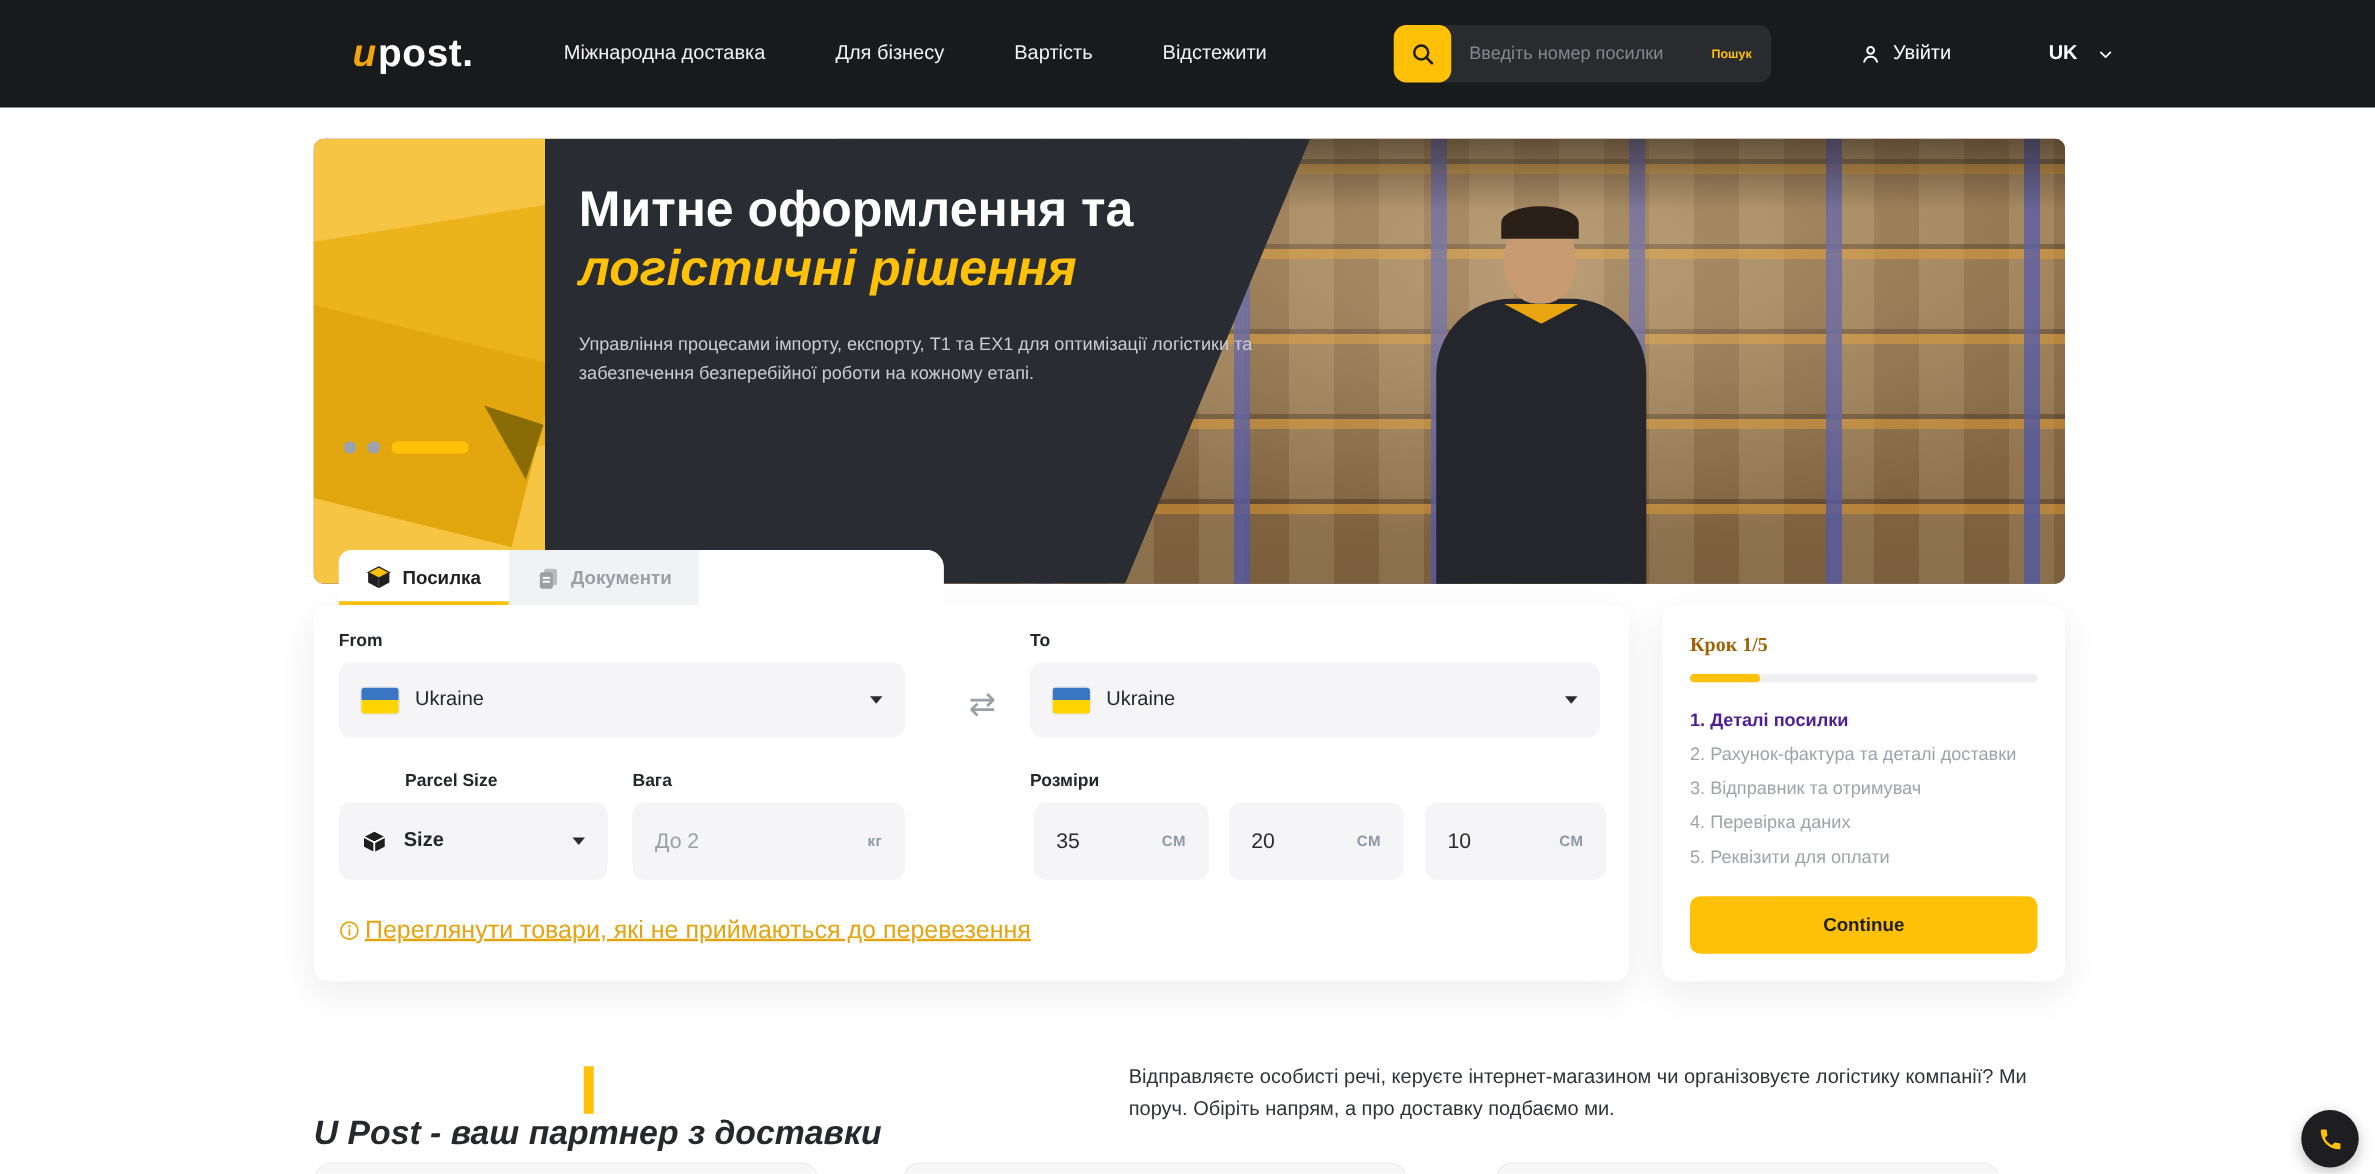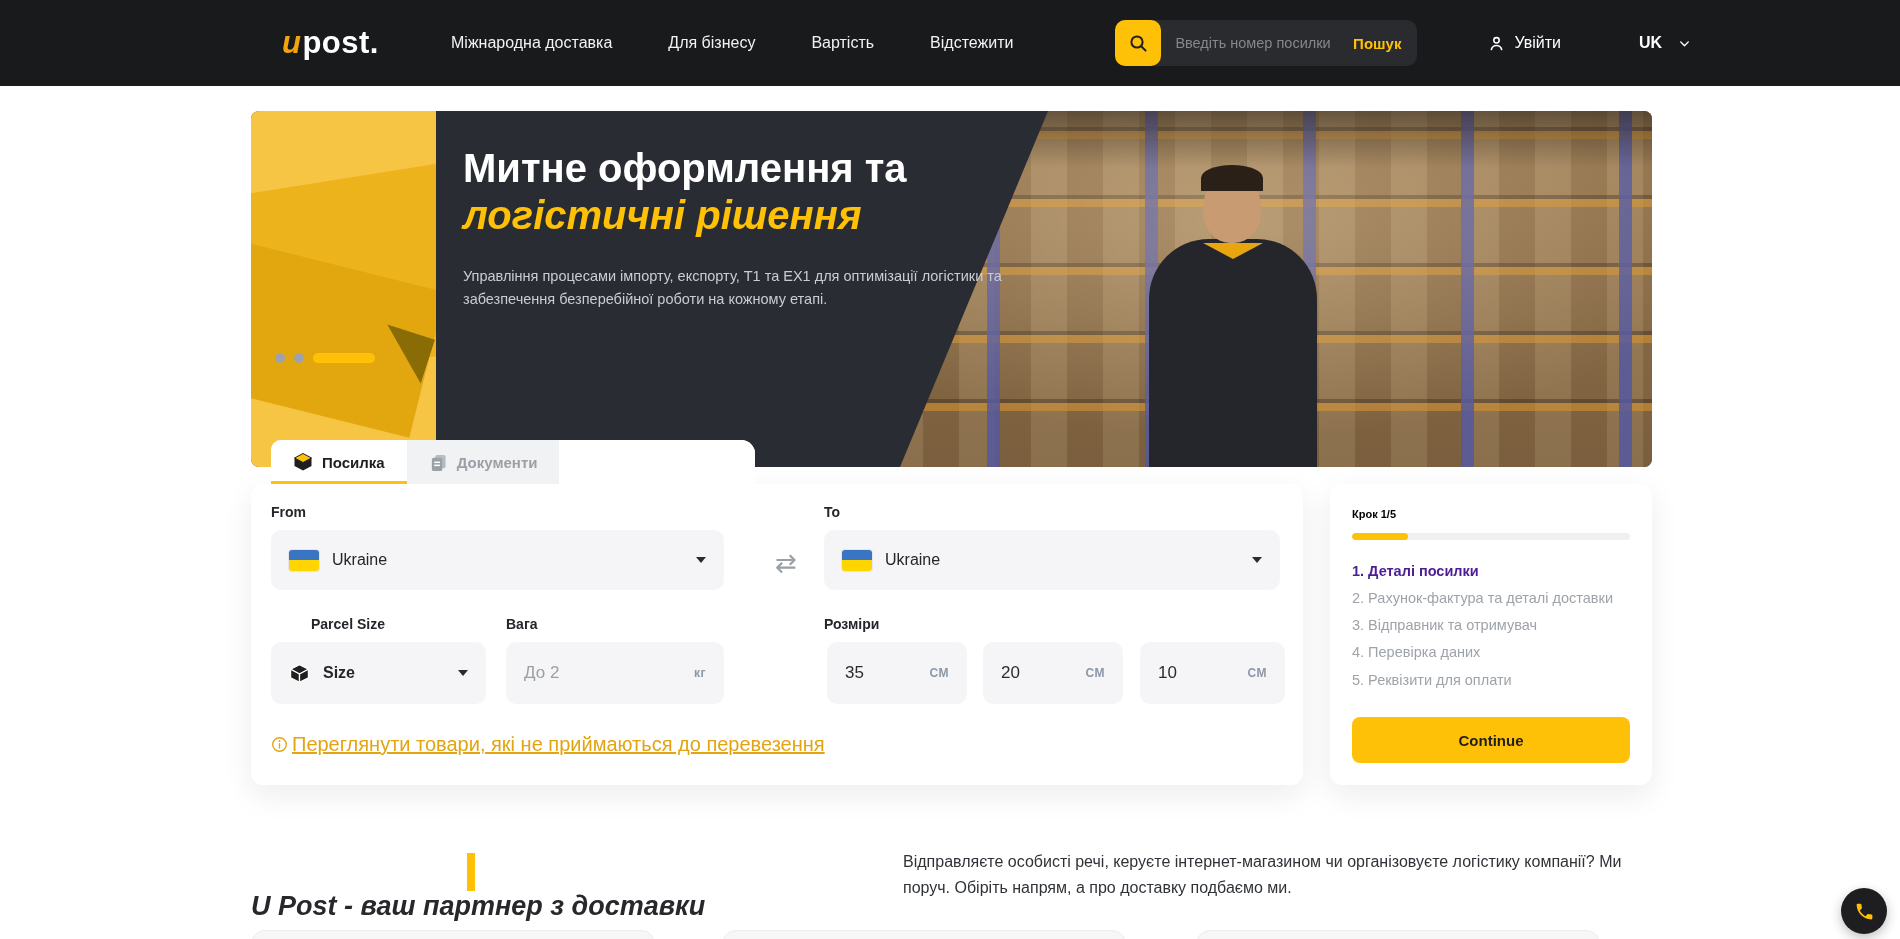--- a/index.html
+++ b/index.html
@@ -13,21 +13,21 @@
   .logo { margin-left:282px; font-size:31px; font-weight:800; color:#fff; letter-spacing:.5px; cursor:pointer; }
   .logo .logo-u { color:#F2A50C; font-style:italic; font-weight:800; margin-right:1px; }
   .nav-links { display:flex; gap:56px; margin-left:72px; }
   .nav-link { color:#F2F2F2; font-size:16px; text-decoration:none; white-space:nowrap; cursor:pointer; }
   .search-wrap { position:relative; margin-left:102px; width:302px; height:46px; }
   .search-bar { position:absolute; inset:0; background:#2A2B2E; border-radius:10px; display:flex;
                 align-items:center; padding-left:60px; }
   .search-input { flex:1; background:transparent; border:none; outline:none; color:#ddd; font-size:14.5px;
                   font-family:"Liberation Sans", sans-serif; min-width:0; }
   .search-input::placeholder { color:#84878D; }
-  .search-submit { background:none; border:none; color:#FFC107; font-weight:bold; font-size:15px;
+  .search-submit { background:none; border:none; color:#FFC107; font-weight:bold; font-size:10px;
                    padding:0 16px; cursor:pointer; font-family:"Liberation Sans", sans-serif; }
   .search-btn { position:absolute; left:0; top:0; width:46px; height:46px; background:#FFC107;
                 border:none; border-radius:10px; display:flex; align-items:center; justify-content:center; cursor:pointer; }
   .login { display:flex; align-items:center; gap:8px; margin-left:70px; color:#fff; font-size:16px; cursor:pointer; white-space:nowrap; }
   .lang { display:flex; align-items:center; gap:16px; margin-left:78px; color:#fff; font-size:16px; font-weight:bold; cursor:pointer; }
 
   
   .hero { position:absolute; left:251px; top:111px; width:1401px; height:356px; border-radius:8px; overflow:hidden; background:#6b5640; }
   .hero-photo { position:absolute; left:420px; top:0; right:0; bottom:0;
     background:
@@ -86,21 +86,21 @@
   .unit { margin-left:auto; font-size:12px; font-weight:bold; color:#8C97A8; letter-spacing:.5px; }
   .num-input { border:none; outline:none; background:transparent; font-size:17px; color:#2B2B2B; width:70px;
                font-family:"Liberation Sans", sans-serif; }
   .num-input::placeholder { color:#9AA0A6; }
   .restricted { position:absolute; left:20px; top:249px; display:flex; align-items:center; gap:4px;
                 color:#E3A411; font-size:20px; cursor:pointer; }
   .restricted a { color:#E3A411; text-decoration:underline; }
 
   
   .steps-card { position:absolute; left:1330px; top:484px; width:322px; height:301px; z-index:5; padding:24px 22px; }
-  .steps-title { font-size:11px; font-weight:bold; color:#000000; }
+  .steps-title { font-size:16px; font-weight:bold; color:#a16207;font-family:Liberation Serif, serif; }
   .progress-track { margin-top:13px; width:100%; height:7px; background:#F0F0F2; border-radius:4px; overflow:hidden; }
   .progress-fill { width:20%; height:100%; background:#FFC107; border-radius:4px; }
   .steps-list { margin-top:22px; }
   .step-item { font-size:14.5px; color:#9EA3A9; margin-bottom:9px; line-height:1.25; cursor:default; }
   .step-item.active { color:#4c1d95; font-weight:600; }
   .continue-btn { position:absolute; left:22px; right:22px; bottom:22px; height:46px; background:#FFC107;
                   border:none; border-radius:8px; font-size:15px; font-weight:bold; color:#1F1F1F; cursor:pointer;
                   font-family:"Liberation Sans", sans-serif; }
 
   
@@ -230,21 +230,21 @@
     <div class="f-label" style="left:573px; top:20px;">To</div>
     <div class="field" style="left:573px; top:46px; width:456px; height:60px;">
       <span class="flag">
           <span class="b" style="display:block"></span>
           <span class="y" style="display:block"></span>
         </span>
       <span class="field-text">Ukraine</span>
       <span class="caret"></span>
     </div>
 
-    <div class="f-label" style="left:20px; top:132px;padding-left:40px;">Parcel Size</div>
+    <div class="f-label" style="left:33px; top:132px;padding-left:40px;">Parcel Size</div>
     <div class="field" style="left:20px; top:158px; width:215px; height:62px;">
       <span style="display:flex">
         <svg width="21" height="21" viewBox="0 0 20 20">
             <polygon points="10,1.5 18.5,6 10,10.5 1.5,6" fill="#1F1F1F" stroke="#fff" stroke-width="1.2"></polygon>
             <polygon points="1.5,6 10,10.5 10,18.5 1.5,14" fill="#1F1F1F" stroke="#fff" stroke-width="1.2"></polygon>
             <polygon points="18.5,6 10,10.5 10,18.5 18.5,14" fill="#1F1F1F" stroke="#fff" stroke-width="1.2"></polygon>
           </svg>
       </span>
       <span class="field-text" style="font-weight:bold;">Size</span>
       <span class="caret"></span>

